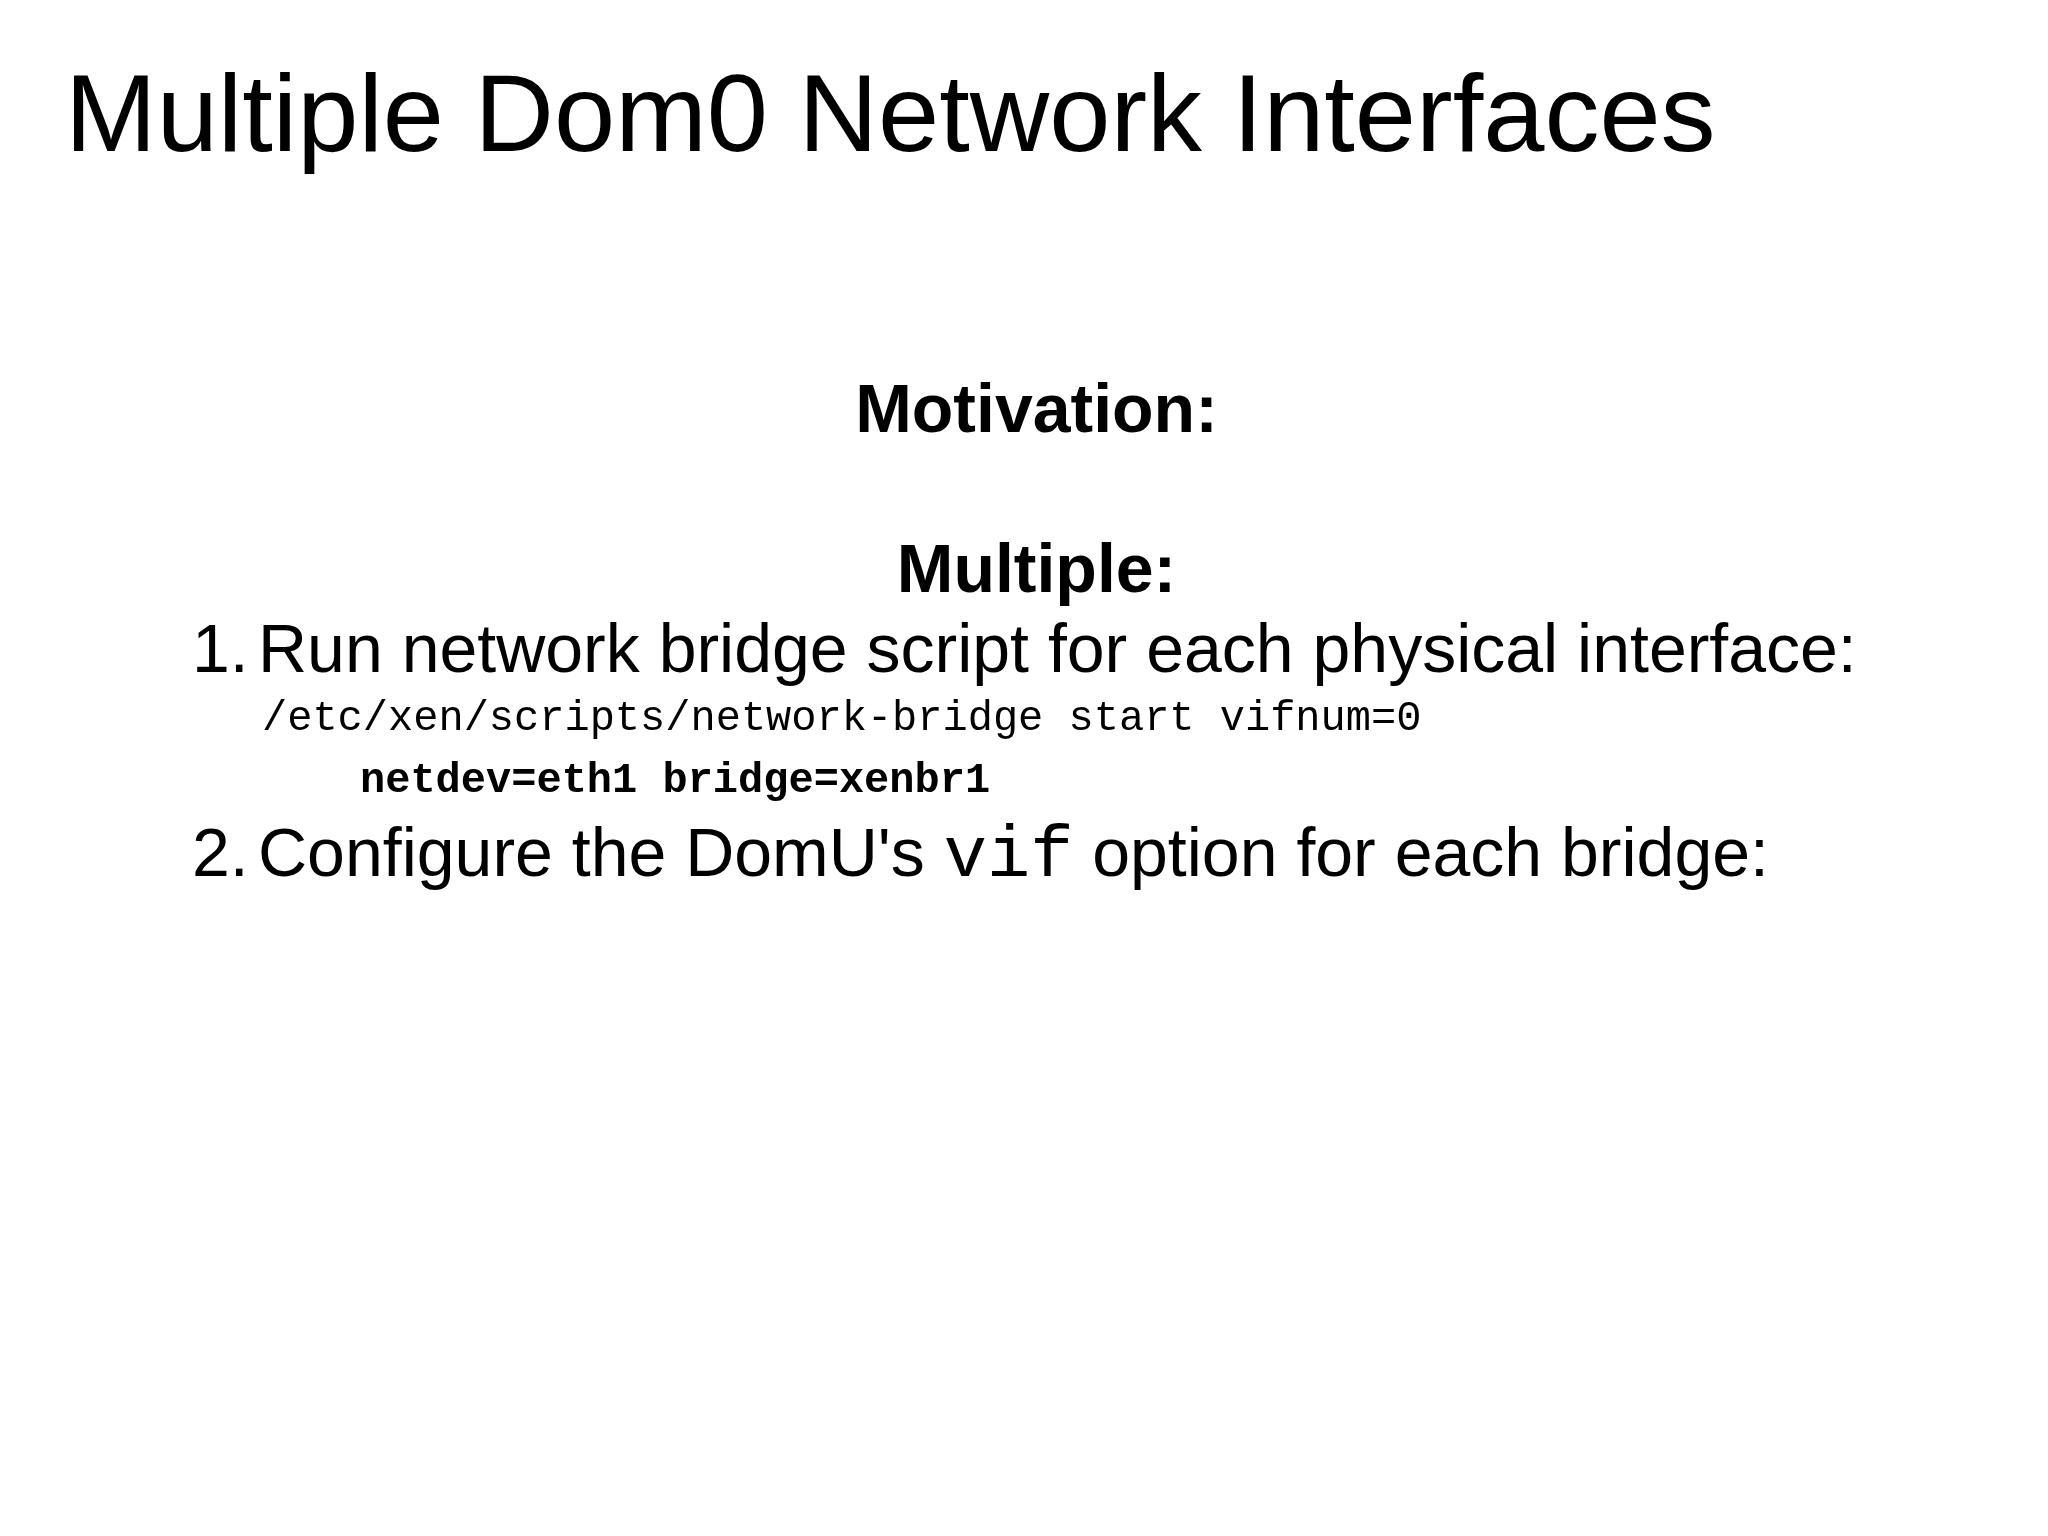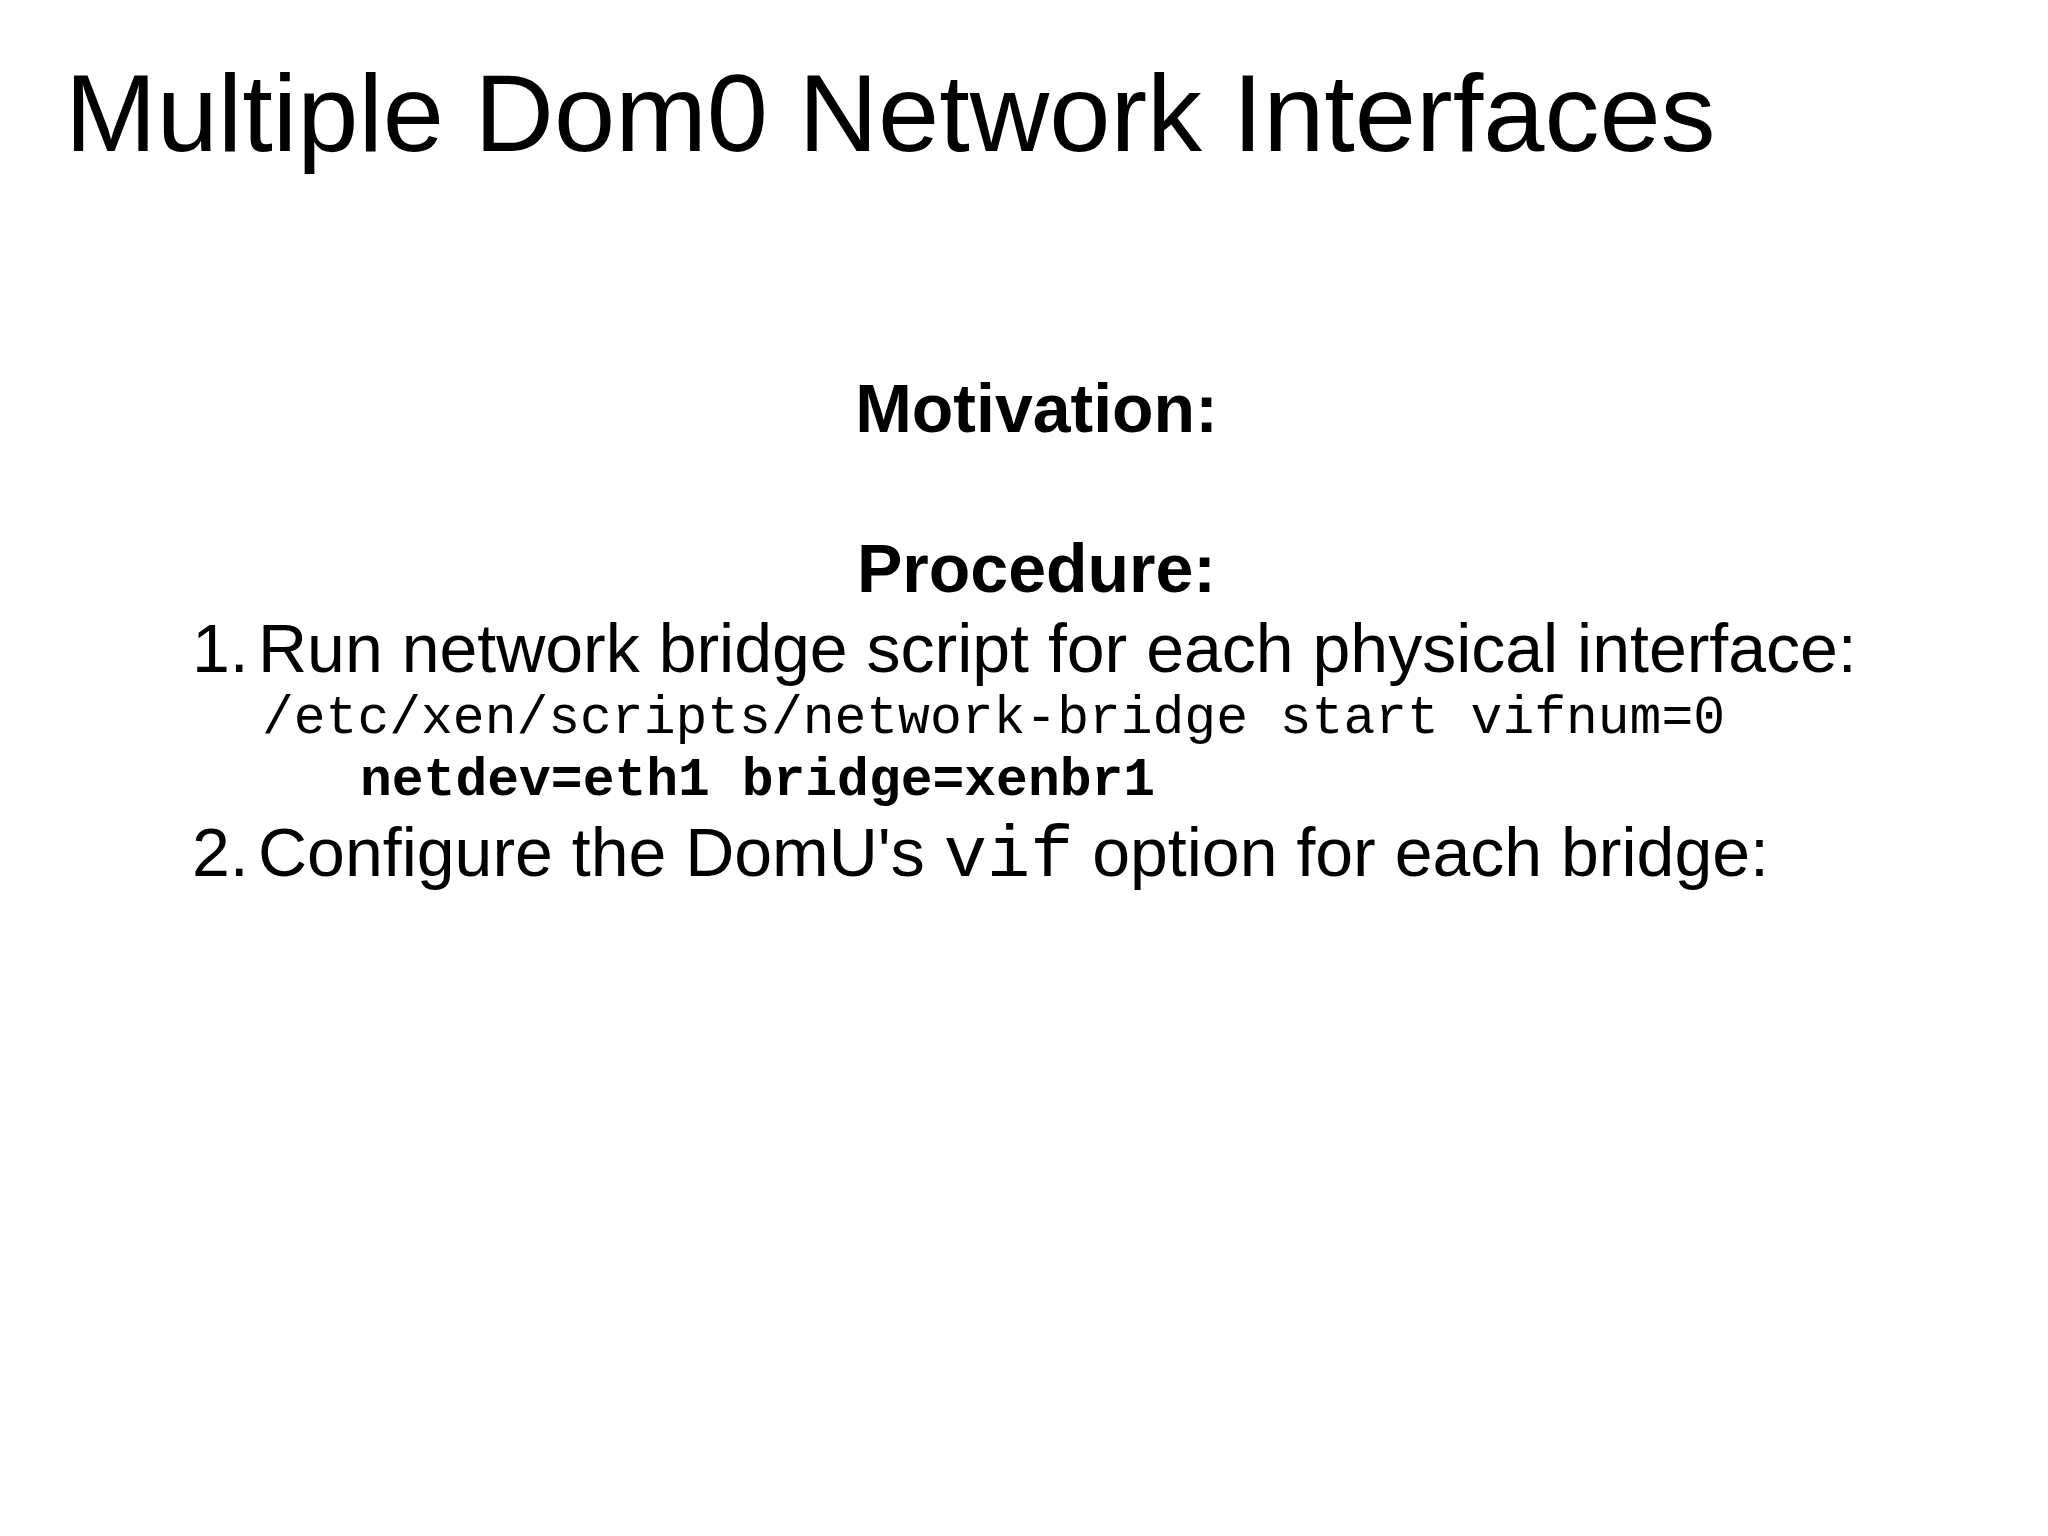--- a/index.html
+++ b/index.html
@@ -61,21 +61,21 @@
   .mono, .code-line {
     font-family: "Liberation Mono", monospace;
   }
   .inline-code {
     font-size: 72px;
   }
   .code-block {
     margin-left: 4px; 
   }
   .code-line {
-    font-size: 53px;
+    font-size: 42px;
     line-height: 62px;
     white-space: pre;
   }
   .code-cont {
     margin-left: 98px; 
     font-weight: bold;
   }
   .code-gap {
     margin-top: 8px;
   }
@@ -85,21 +85,21 @@
 <body>
 
 <div class="slide">
 
   <h1 class="slide-title">Multiple Dom0 Network Interfaces</h1>
 
   <div class="motivation-block body-text">
     <p class="section-heading">Motivation:</p>
   </div>
 
-  <div class="procedure-heading body-text section-heading">Procedure:</div>
+  <div class="procedure-heading body-text section-heading">Multiple:</div>
 
   <div class="steps">
 
     <div class="step body-text">
       <span class="step-num">1.</span>
       <div class="step-body">
         <div>Run network bridge script for each physical interface:</div>
         <div class="code-block">
           <div class="code-line">/etc/xen/scripts/network-bridge start vifnum=0</div>
           <div class="code-line code-cont">netdev=eth1 bridge=xenbr1</div>

